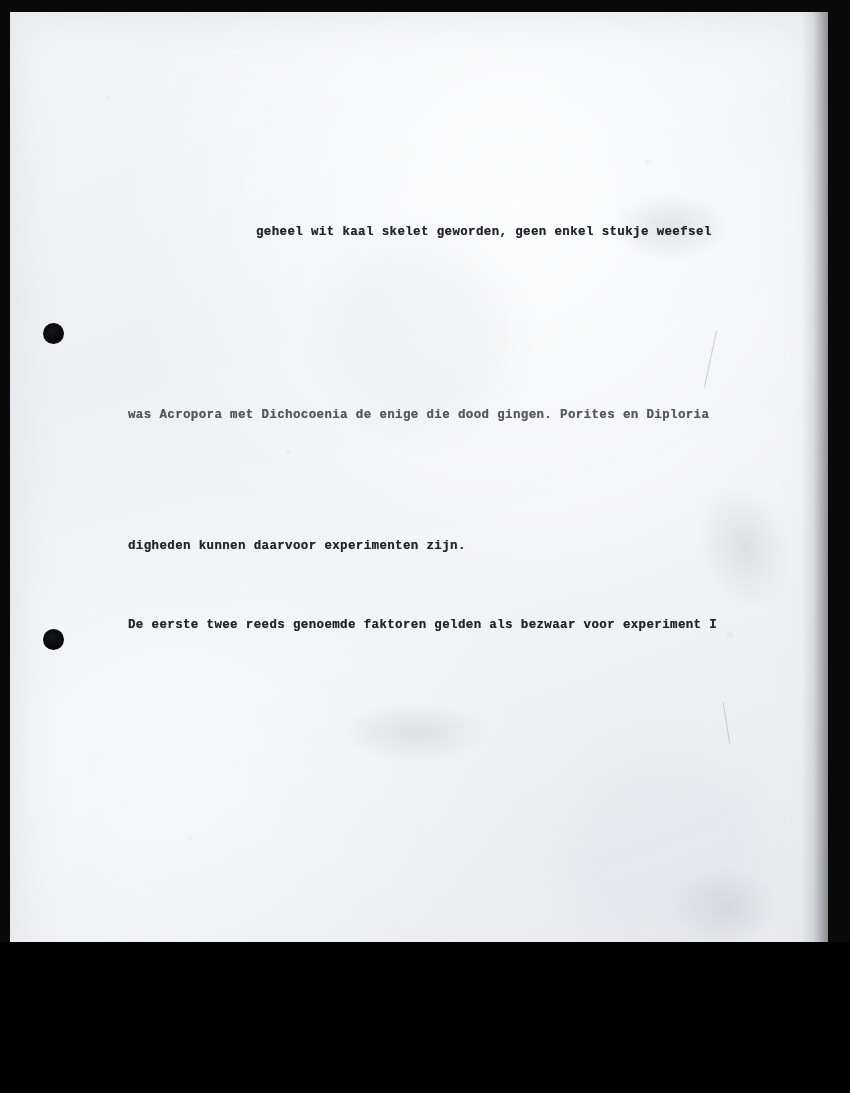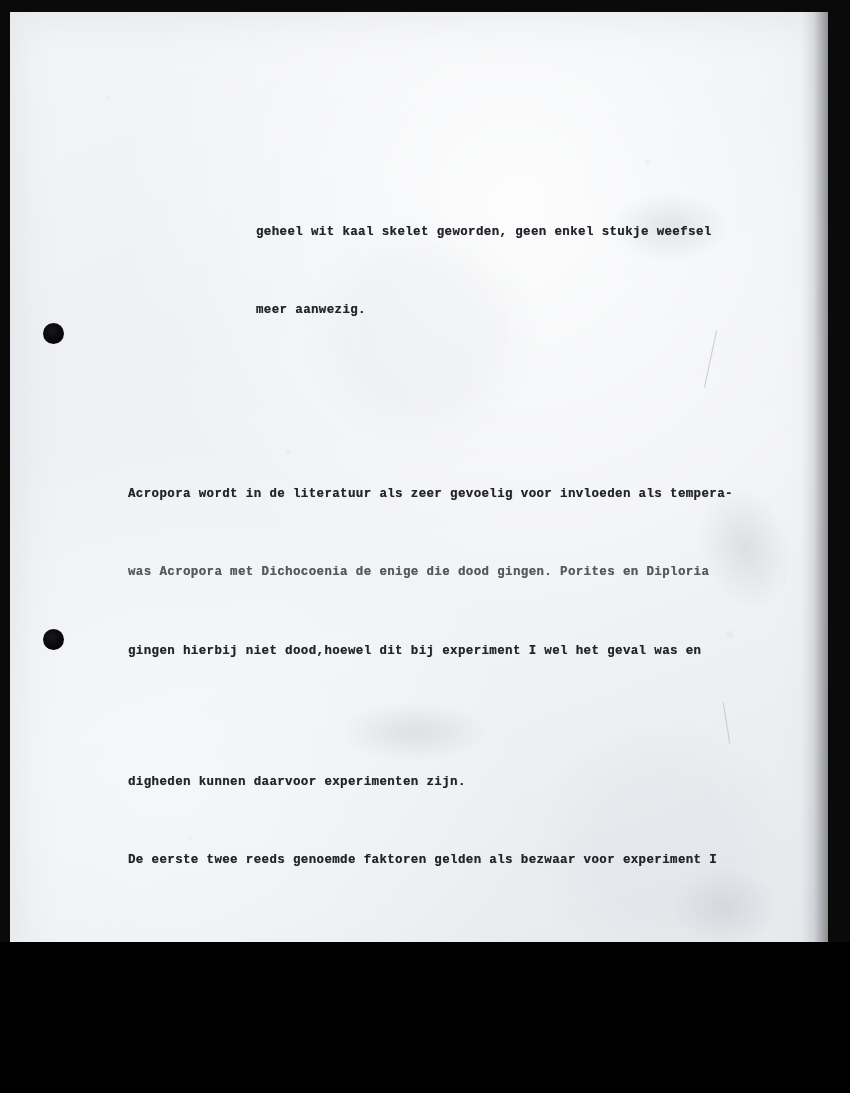--- a/index.html
+++ b/index.html
@@ -150,26 +150,23 @@
     <div class="smudge sm-a"></div>
     <div class="smudge sm-b"></div>
     <div class="smudge sm-c"></div>
     <div class="smudge sm-d"></div>
     <div class="hairline hl-1"></div>
     <div class="hairline hl-2"></div>
 
     <div class="page-body">
 
       <span class="line indent-head">geheel wit kaal skelet geworden, geen enkel stukje weefsel</span>
-      <span class="line indent-head">meer aanwezig.</span>
       <span class="line blank"> </span>
 
-      <span class="line">Acropora wordt in de literatuur als zeer gevoelig voor invloeden als tempera-</span>
       <span class="line faint">was Acropora met Dichocoenia de enige die dood gingen. Porites en Diploria</span>
-      <span class="line">gingen hierbij niet dood,hoewel dit bij experiment I wel het geval was en</span>
 
 
       <span class="line">digheden kunnen daarvoor experimenten zijn.</span>
       <span class="line">De eerste twee reeds genoemde faktoren gelden als bezwaar voor experiment I</span>
 
       
 
       
       
       

